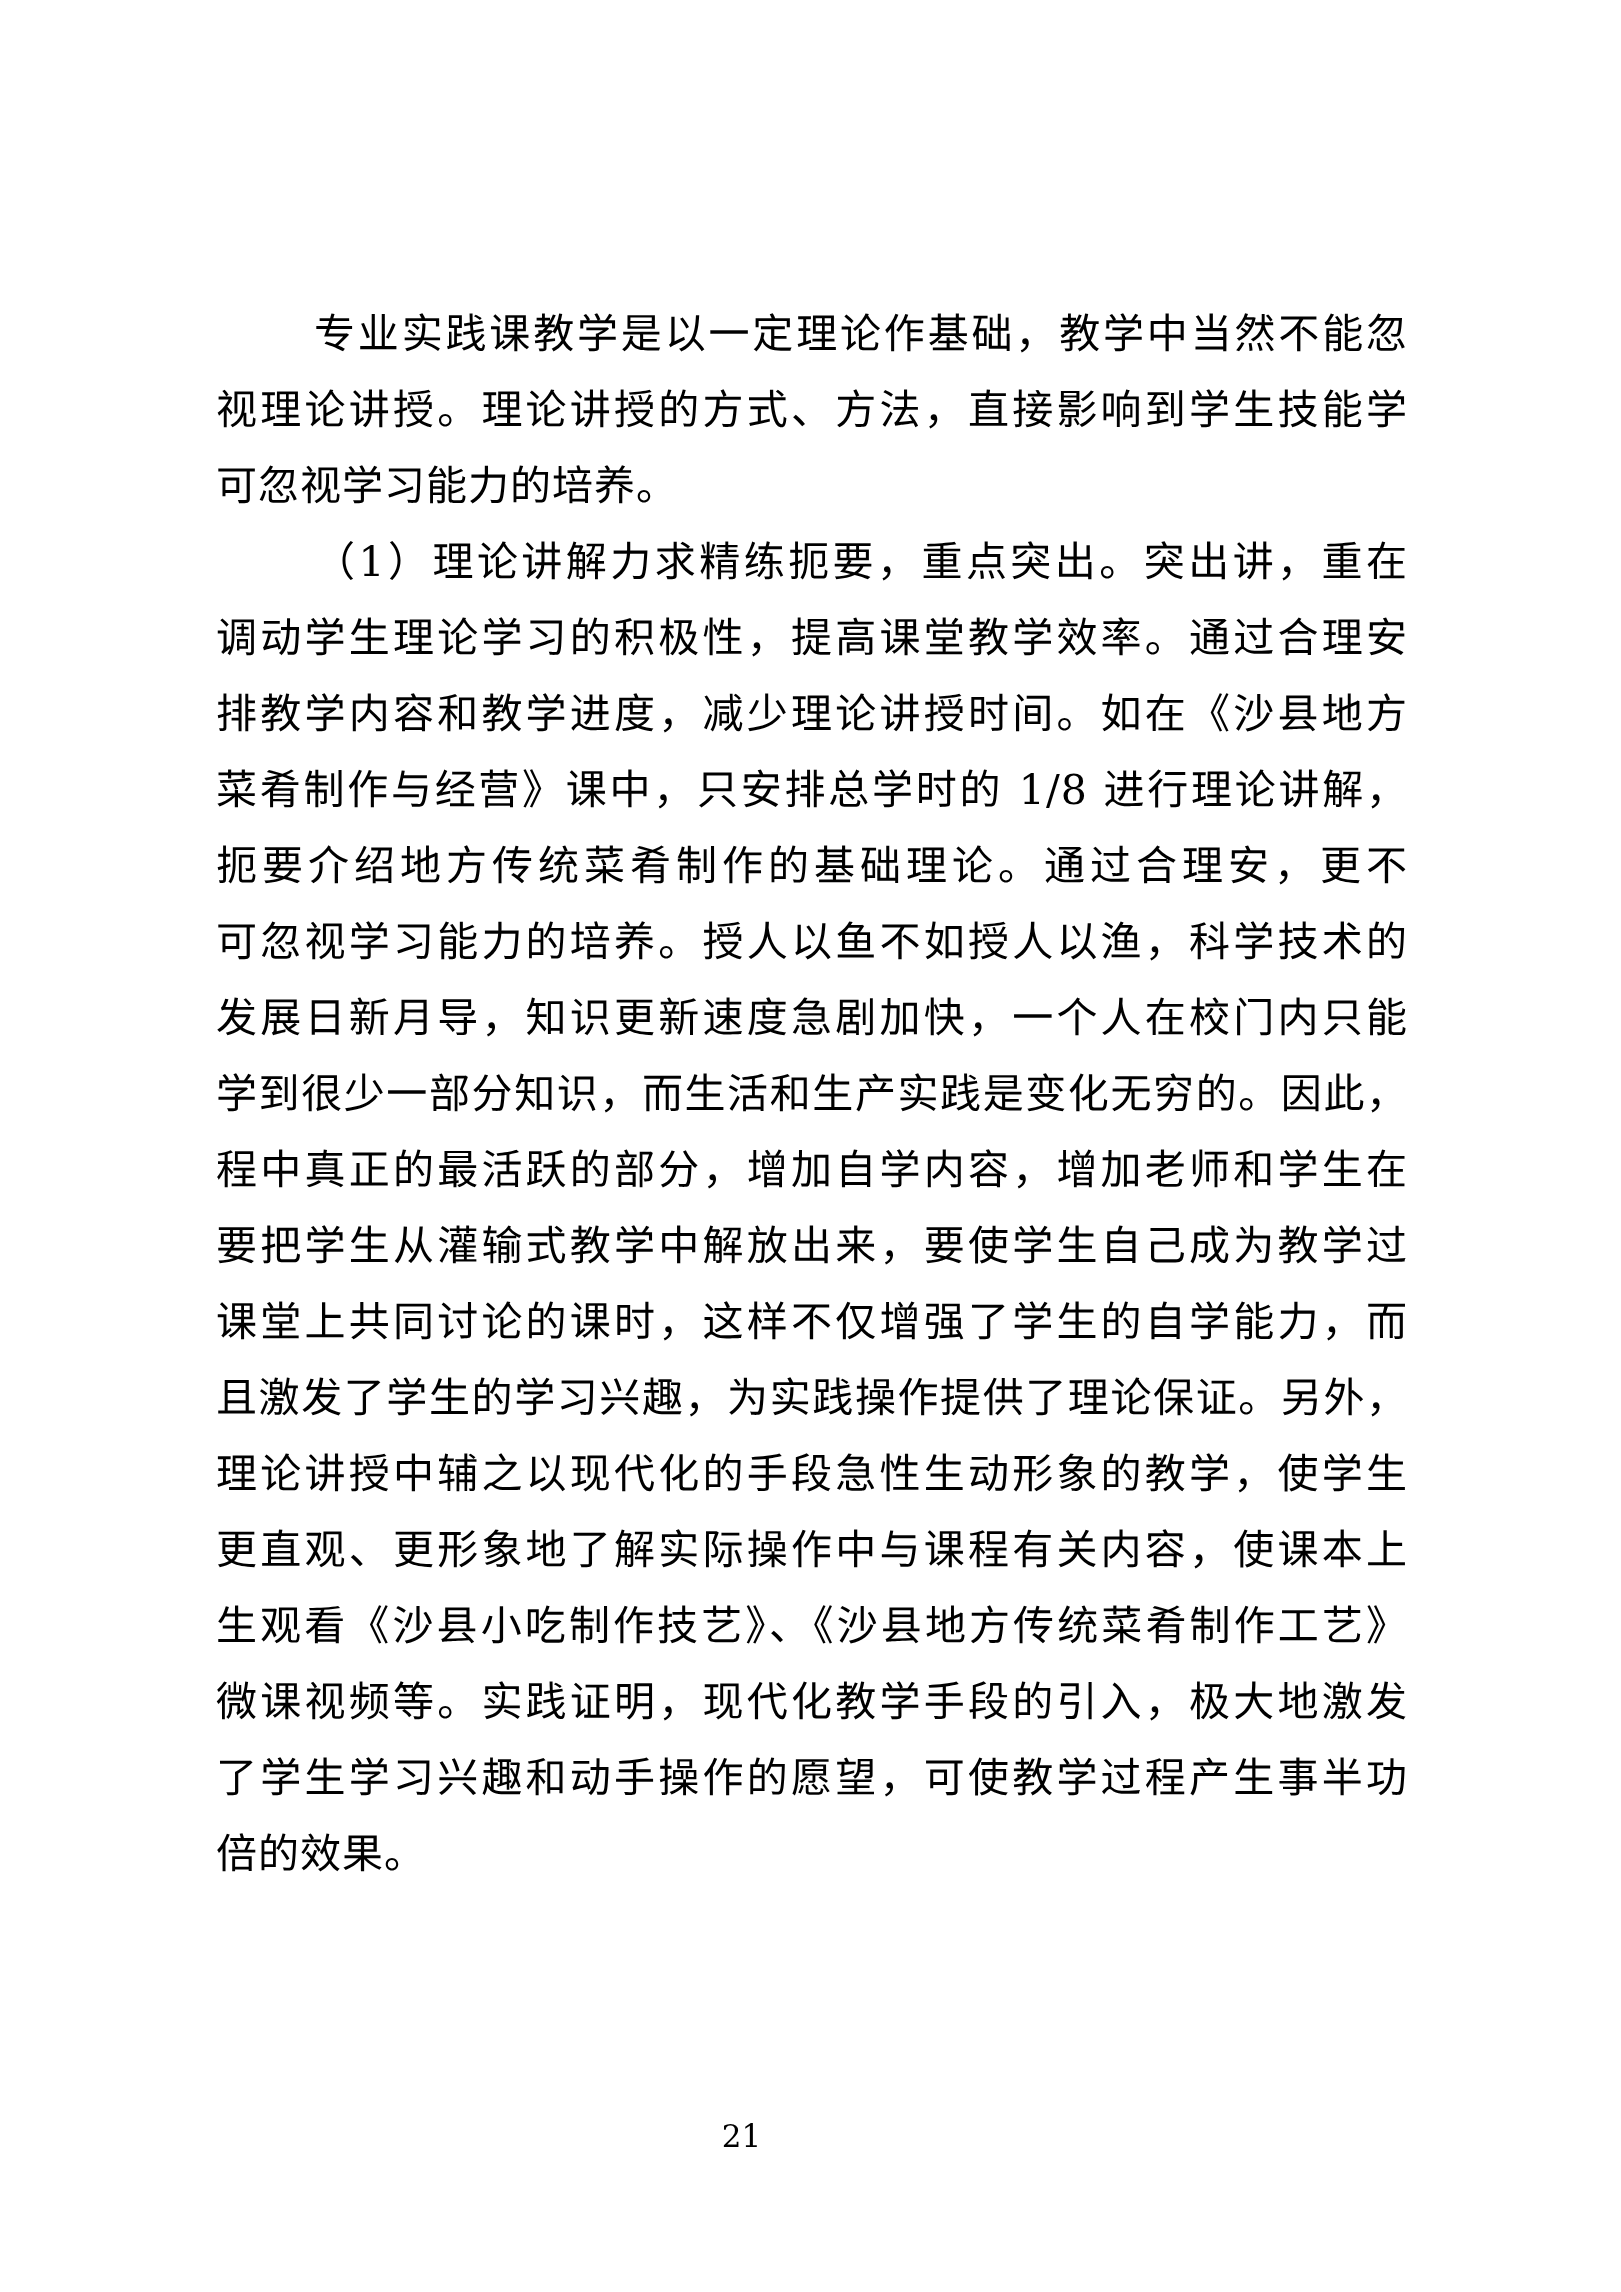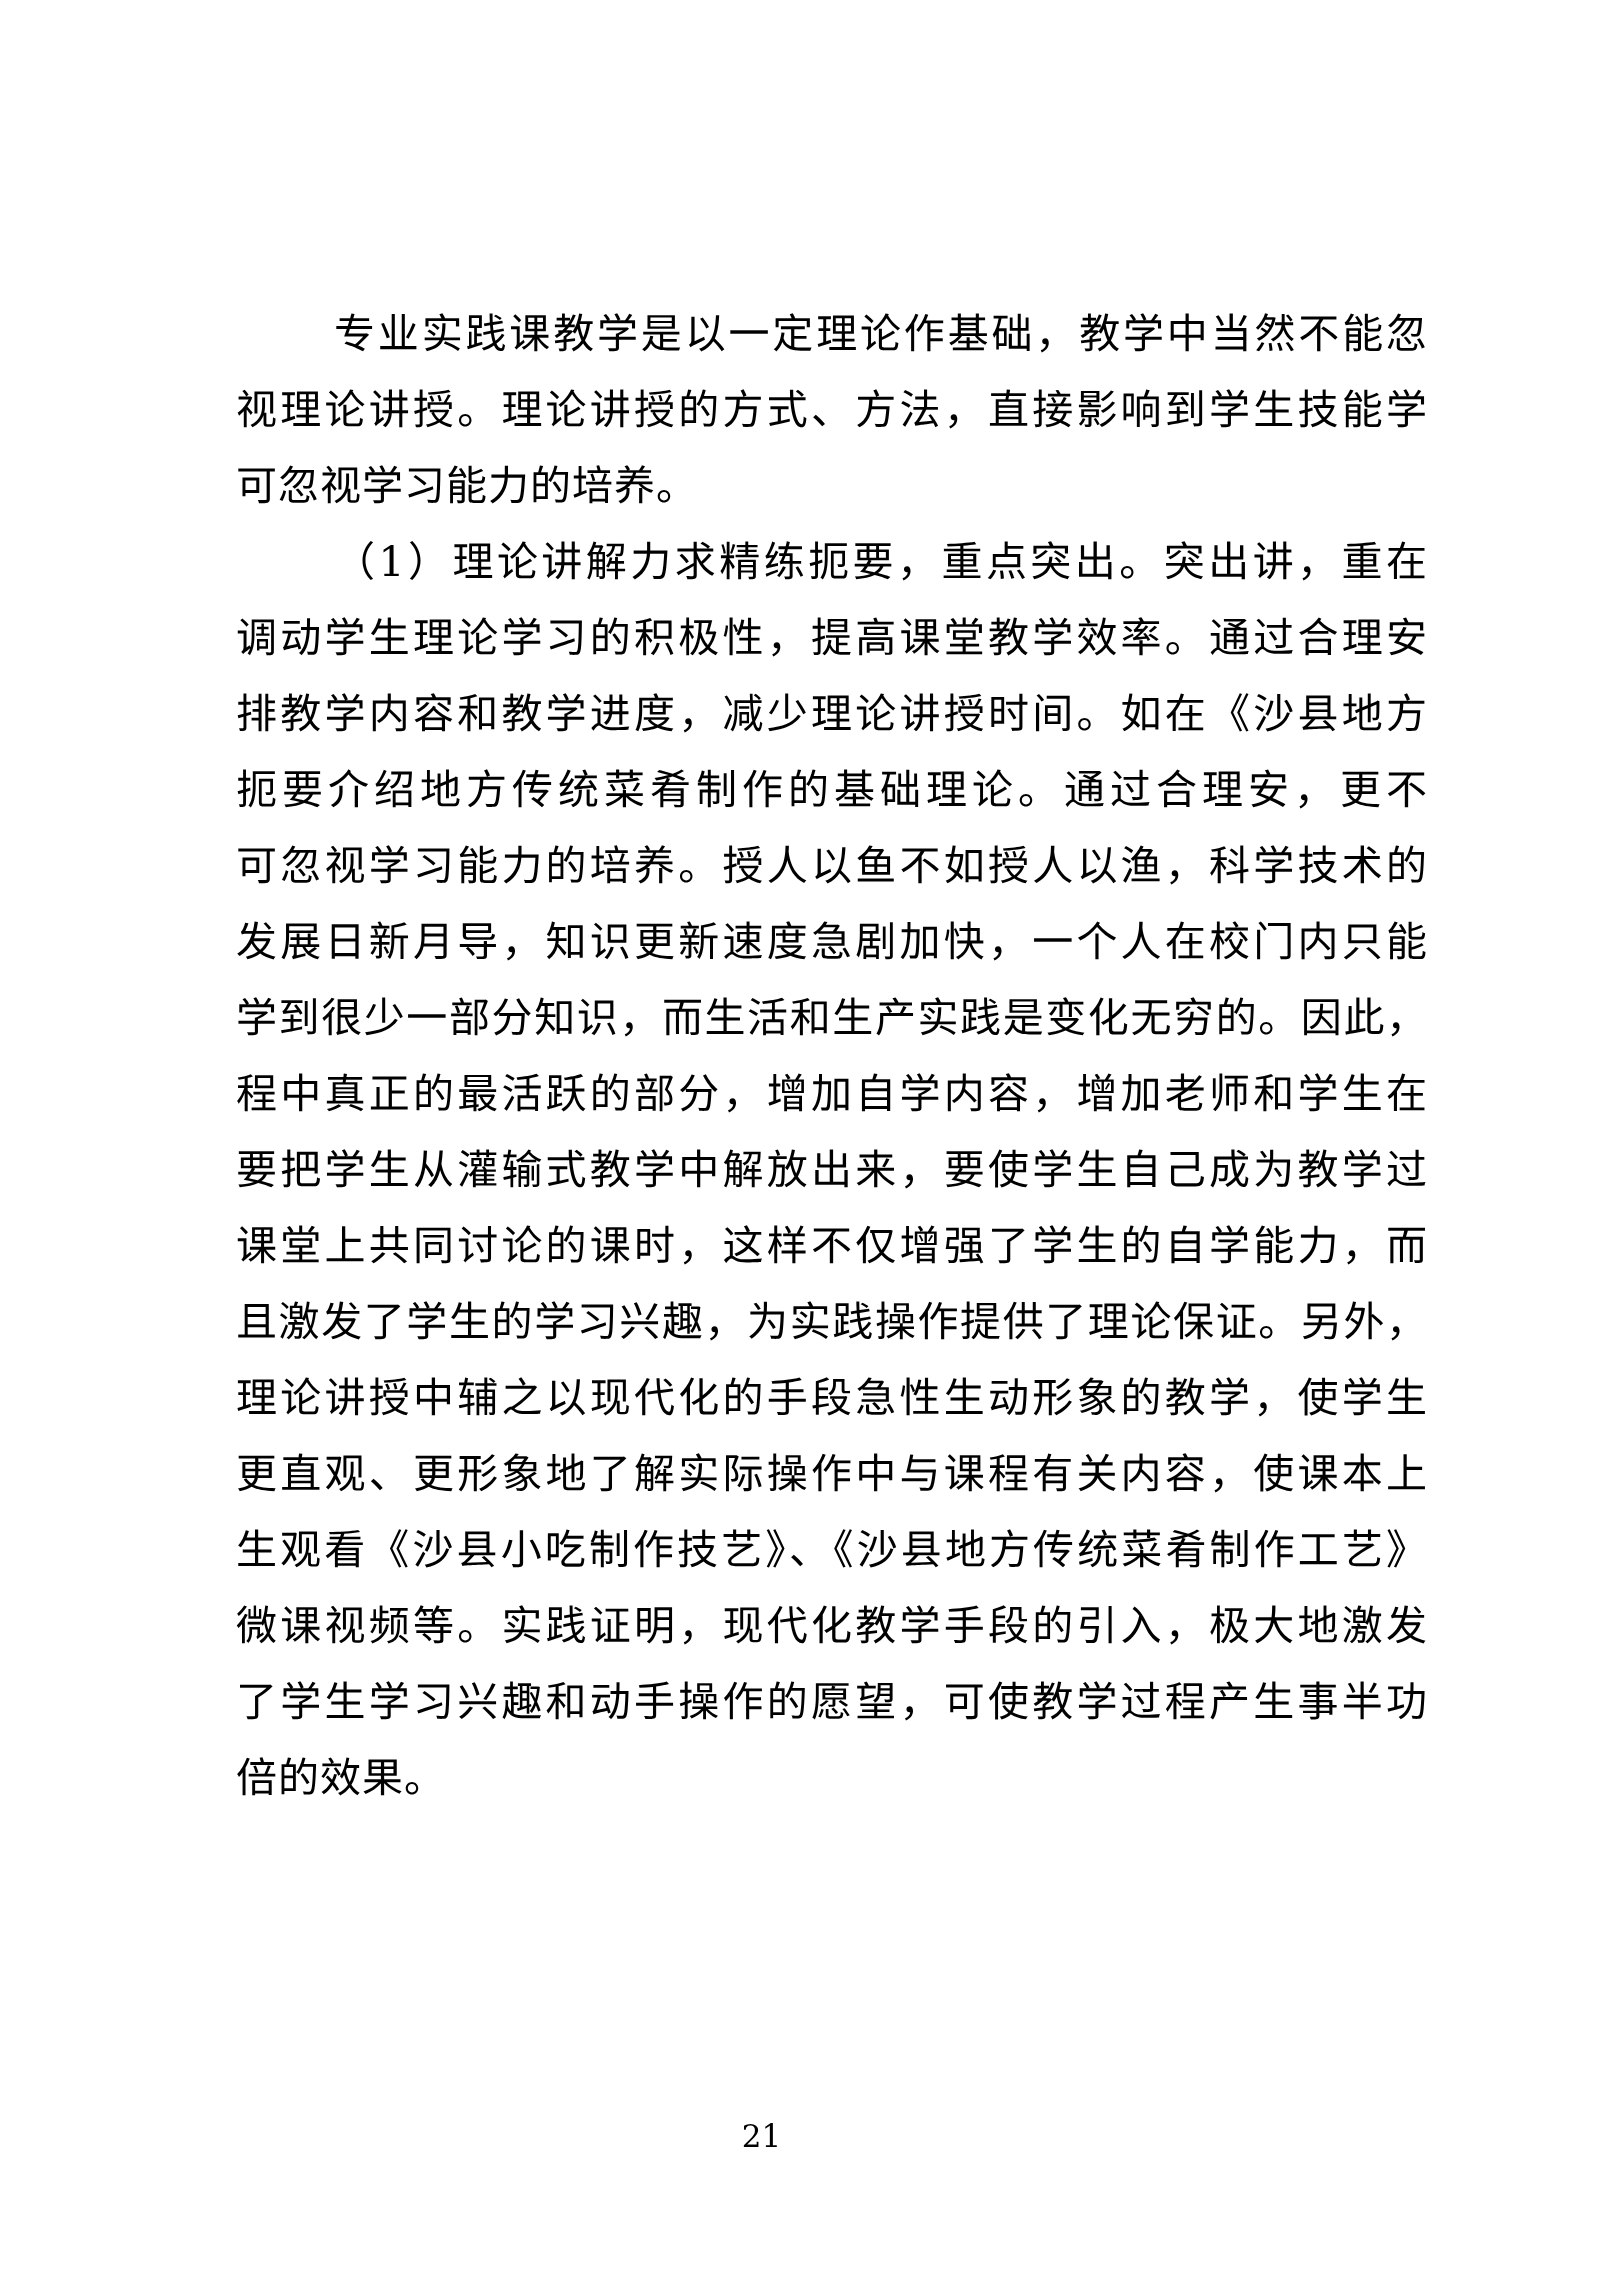--- a/index.html
+++ b/index.html
@@ -9,21 +9,20 @@
     background: #ffffff;
   }
   .page {
     position: relative;
     width: 1451px;
     height: 2293px;
     background: #ffffff;
     color: #000000;
     font-family: "DejaVu Serif", "Liberation Serif", serif;
     overflow: hidden;
-    margin-left: 20px;
   }
   .body-text {
     position: absolute;
     left: 216px;
     top: 296px;
     width: 1192px;
   }
   .line {
     font-size: 41px;
     line-height: 76px;
@@ -50,20 +49,21 @@
 <body>
 
 <div class="page">
   <div class="body-text">
       <div class="line first">专业实践课教学是以一定理论作基础，教学中当然不能忽</div>
       <div class="line">视理论讲授。理论讲授的方式、方法，直接影响到学生技能学</div>
       <div class="line last">可忽视学习能力的培养。</div>
       <div class="line first">（1）理论讲解力求精练扼要，重点突出。突出讲，重在导，</div>
       <div class="line">调动学生理论学习的积极性，提高课堂教学效率。通过合理安</div>
       <div class="line">排教学内容和教学进度，减少理论讲授时间。如在《沙县地方</div>
+      <div class="line">菜肴制作与经营》课中，只安排总学时的 1/8 进行理论讲解，</div>
       <div class="line">扼要介绍地方传统菜肴制作的基础理论。通过合理安，更不</div>
       <div class="line">可忽视学习能力的培养。授人以鱼不如授人以渔，科学技术的</div>
       <div class="line">发展日新月导，知识更新速度急剧加快，一个人在校门内只能</div>
       <div class="line">学到很少一部分知识，而生活和生产实践是变化无穷的。因此，</div>
       <div class="line">程中真正的最活跃的部分，增加自学内容，增加老师和学生在</div>
       <div class="line">要把学生从灌输式教学中解放出来，要使学生自己成为教学过</div>
       <div class="line">课堂上共同讨论的课时，这样不仅增强了学生的自学能力，而</div>
       <div class="line">且激发了学生的学习兴趣，为实践操作提供了理论保证。另外，</div>
       <div class="line">理论讲授中辅之以现代化的手段急性生动形象的教学，使学生</div>
       <div class="line">更直观、更形象地了解实际操作中与课程有关内容，使课本上</div>

